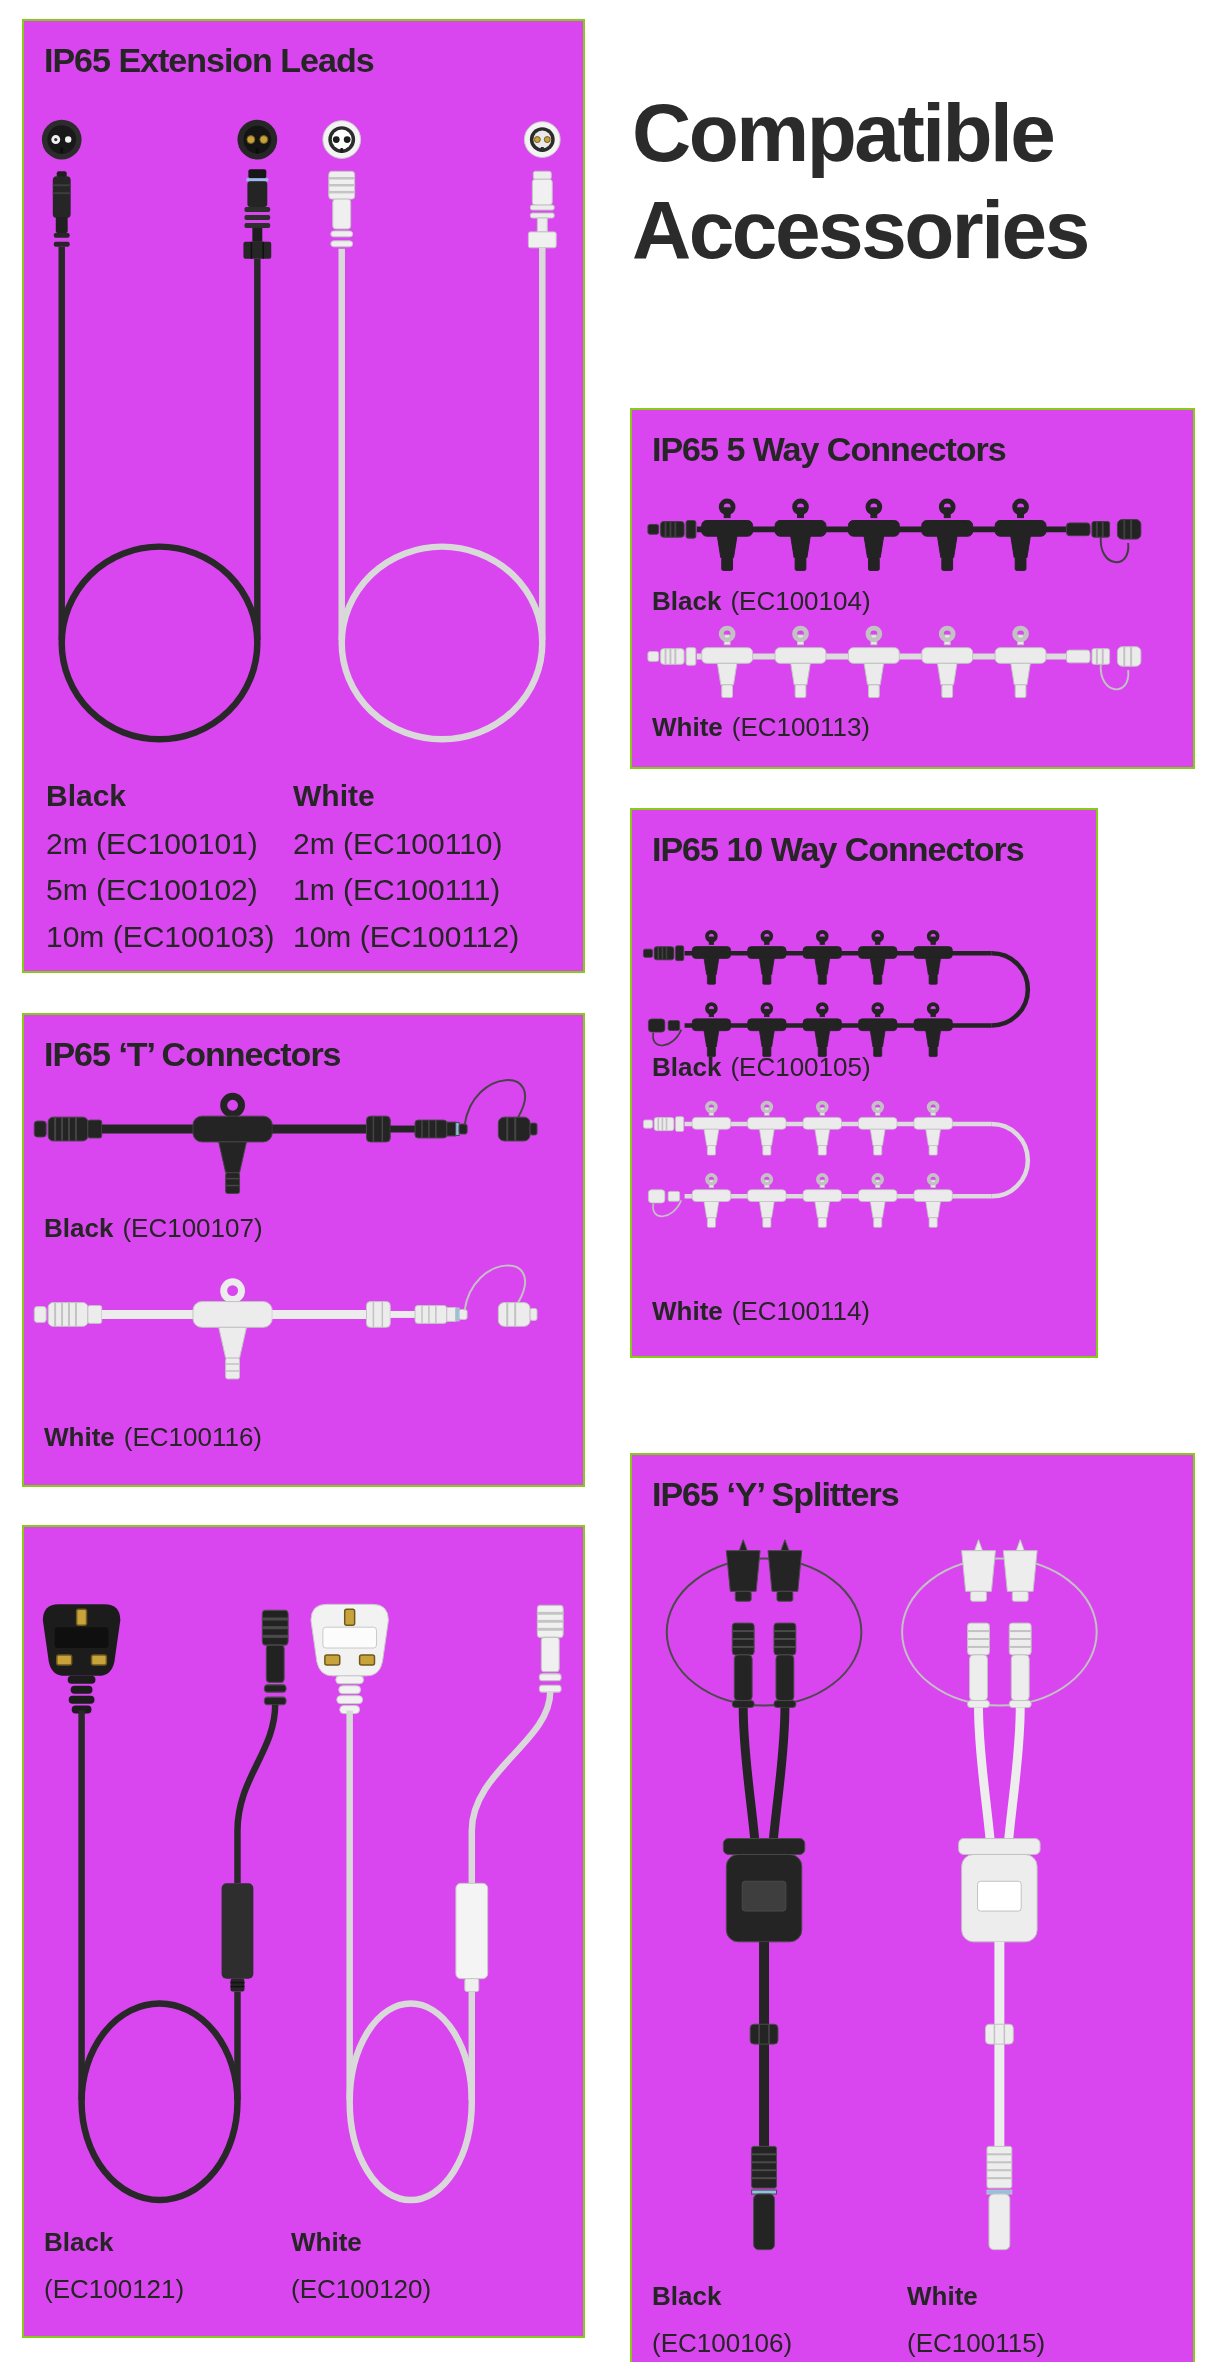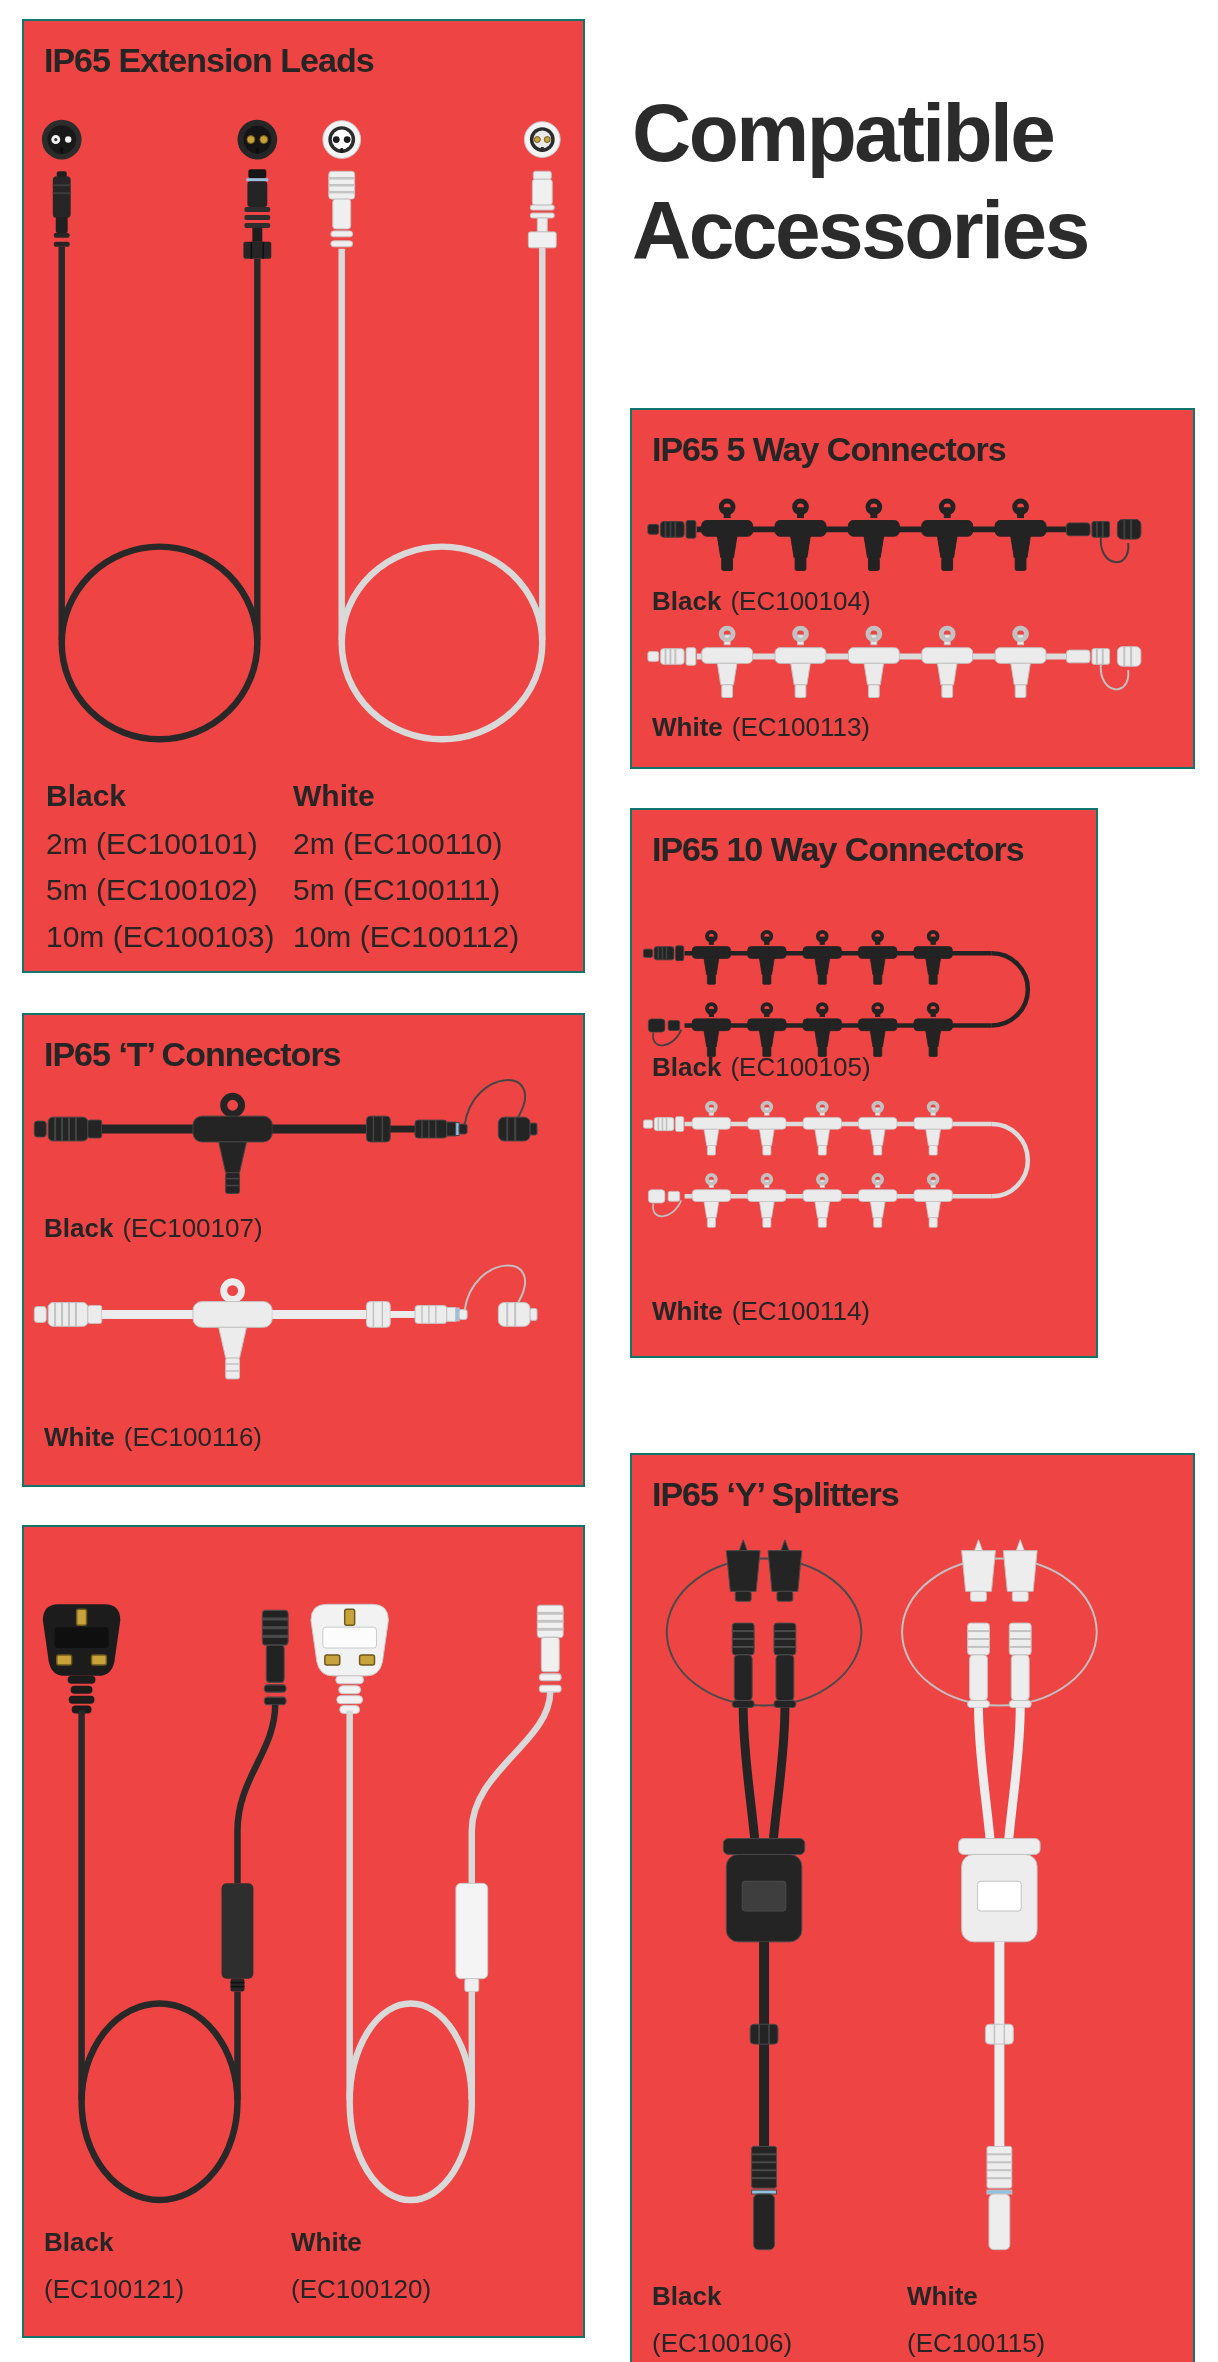--- a/index.html
+++ b/index.html
@@ -1,18 +1,18 @@
 <!DOCTYPE html>
 <html><head>
 <meta charset="utf-8">
 <style>
   html,body{margin:0;padding:0;background:#ffffff;}
   .page{position:relative;width:1218px;height:2362px;background:#fff;overflow:hidden;
         font-family:"Liberation Sans",sans-serif;color:#252525;}
-  .box{position:absolute;border:2px solid #0f766e;background:#ef4444;box-sizing:border-box;}
+  .box{position:absolute;border:2px solid #84cc16;background:#d946ef;box-sizing:border-box;}
   .box h2{position:absolute;left:20px;top:20px;margin:0;font-size:34px;font-weight:700;
           letter-spacing:-1px;white-space:nowrap;}
   .main-title{position:absolute;left:632px;top:84px;width:560px;font-size:82px;font-weight:700;
               letter-spacing:-2.5px;line-height:97px;color:#2b2b2b;}
   .art{position:absolute;left:0;top:0;width:100%;height:100%;}
   .variant{position:absolute;font-size:26px;white-space:nowrap;line-height:34px;}
   .variant .vname{font-weight:700;}
   .variant .vcode{font-weight:400;margin-left:9px;}
   .variant.stacked{display:flex;flex-direction:column;line-height:47px;}
   .variant.stacked .vcode{margin-left:0;}
@@ -218,21 +218,21 @@
     </svg>
     <div class="ext-col" style="left:22px;top:752px;">
       <span class="vname">Black</span>
       <div class="row">2m (EC100101)</div>
       <div class="row">5m (EC100102)</div>
       <div class="row">10m (EC100103)</div>
     </div>
     <div class="ext-col" style="left:269px;top:752px;">
       <span class="vname">White</span>
       <div class="row">2m (EC100110)</div>
-      <div class="row">5m (EC100111)</div>
+      <div class="row">1m (EC100111)</div>
       <div class="row">10m (EC100112)</div>
     </div>
   </div>
 
   <div class="box" style="left:630px;top:408px;width:565px;height:361px;">
     <h2>IP65 5 Way Connectors</h2>
     <svg class="art" viewBox="0 0 565 365" aria-hidden="true">
       <g fill="#232323" stroke="#3f3f3f">
         <use href="#chainend-l" transform="translate(12,122)"></use>
         <path d="M62,122 H440" stroke="#232323" stroke-width="6" fill="none"></path>

